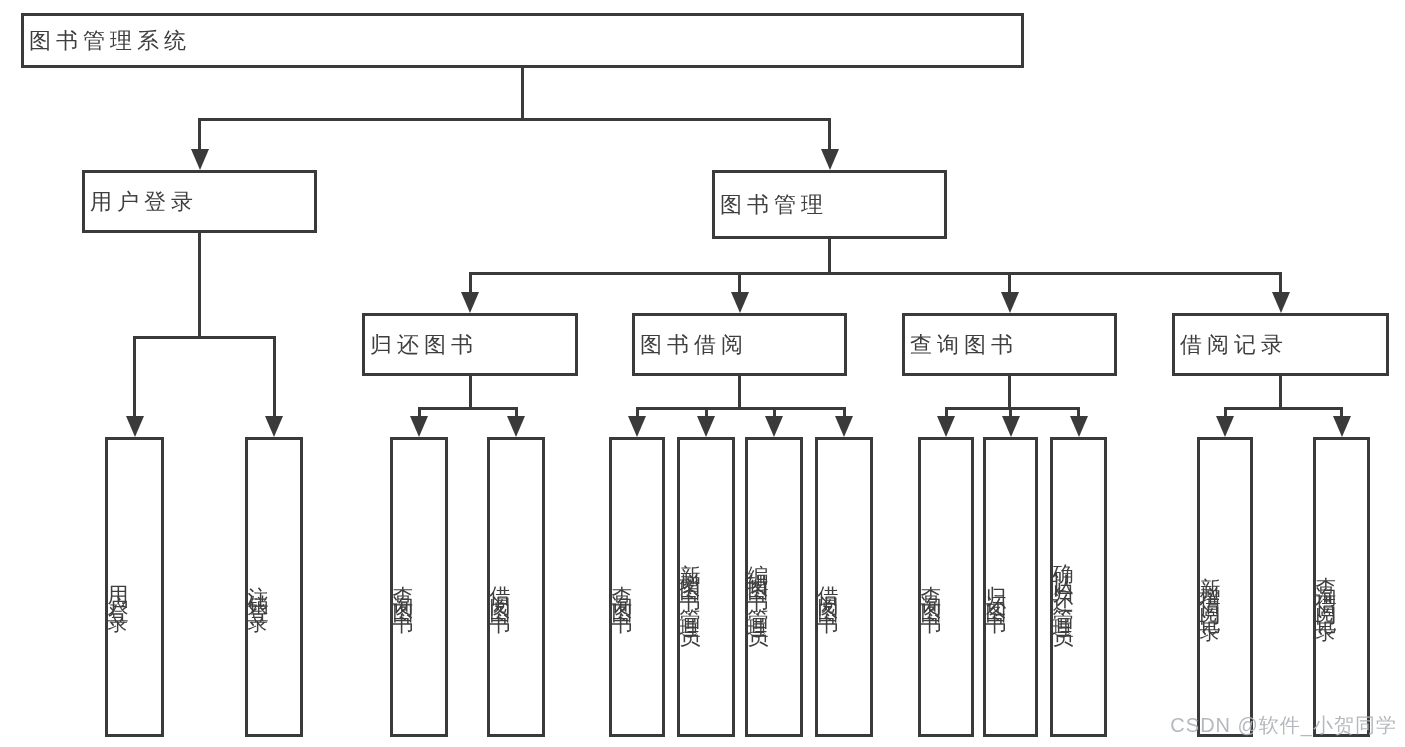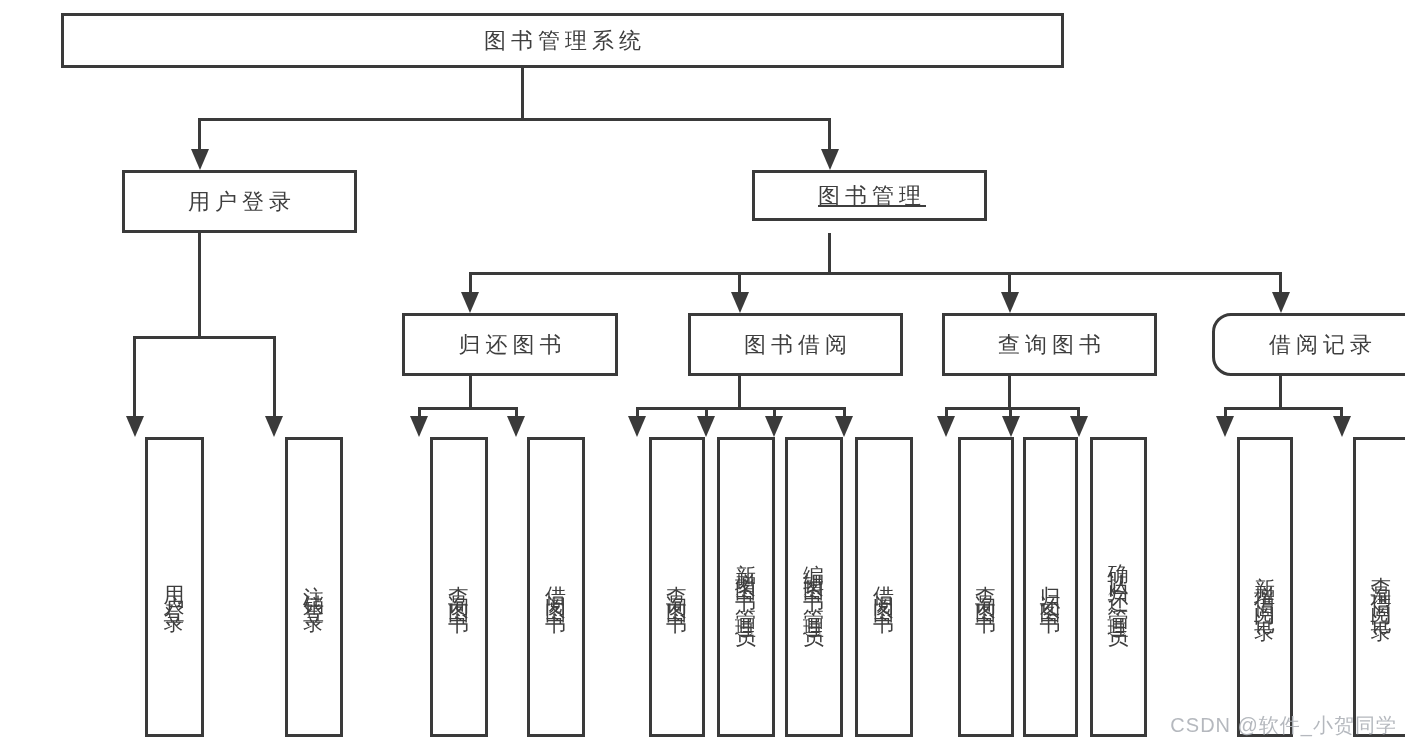--- a/index.html
+++ b/index.html
@@ -15,24 +15,23 @@
     overflow:hidden;
     background:var(--bg);
   }
   .node{
     position:absolute;
     box-sizing:border-box;
     background:#fff;
     border:3px solid var(--line);
     display:flex;
     align-items:center;
-    justify-content:center;
+    justify-content:flex-start;
     color:var(--text);
     z-index:2;
-    margin-left:40px;
   }
   .node .label{
     font-size:22px;
     letter-spacing:5px;
     text-indent:5px;
     white-space:nowrap;
     line-height:1;
   }
   .node.vertical .label{
     writing-mode:vertical-rl;
@@ -125,33 +124,33 @@
       <div class="seg" style="left: 1340px; top: 408px; width: 3px; height: 10px;"></div>
       <div class="arrow" style="left: 1332.5px; top: 416px;"></div>
     </div>
   <div id="nodes">
       <div class="node" style="left: 21px; top: 13px; width: 1003px; height: 55px;">
         <span class="label">图书管理系统</span>
       </div>
       <div class="node" style="left: 82px; top: 170px; width: 235px; height: 63px;">
         <span class="label">用户登录</span>
       </div>
-      <div class="node" style="left: 712px; top: 170px; width: 235px; height: 51px; text-decoration: underline;">
+      <div class="node" style="left: 712px; top: 170px; width: 235px; height: 69px;">
         <span class="label">图书管理</span>
       </div>
       <div class="node" style="left: 362px; top: 313px; width: 216px; height: 63px;">
         <span class="label">归还图书</span>
       </div>
-      <div class="node" style="left: 648px; top: 313px; width: 215px; height: 63px;">
+      <div class="node" style="left: 632px; top: 313px; width: 215px; height: 63px;">
         <span class="label">图书借阅</span>
       </div>
       <div class="node" style="left: 902px; top: 313px; width: 215px; height: 63px;">
         <span class="label">查询图书</span>
       </div>
-      <div class="node" style="left: 1172px; top: 313px; width: 217px; height: 63px; border-radius: 19px;">
+      <div class="node" style="left: 1172px; top: 313px; width: 217px; height: 63px;">
         <span class="label">借阅记录</span>
       </div>
       <div class="node vertical" style="left: 105px; top: 437px; width: 59px; height: 300px;">
         <span class="label">用户登录</span>
       </div>
       <div class="node vertical" style="left: 245px; top: 437px; width: 58px; height: 300px;">
         <span class="label">注销登录</span>
       </div>
       <div class="node vertical" style="left: 390px; top: 437px; width: 58px; height: 300px;">
         <span class="label">查询图书</span>

